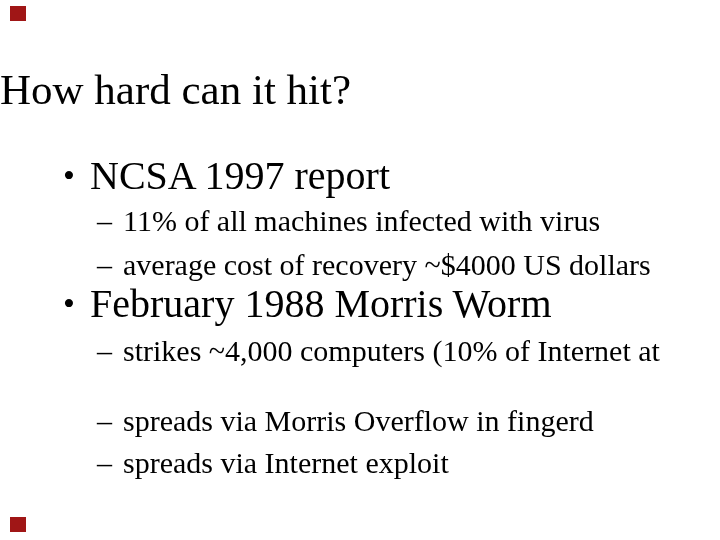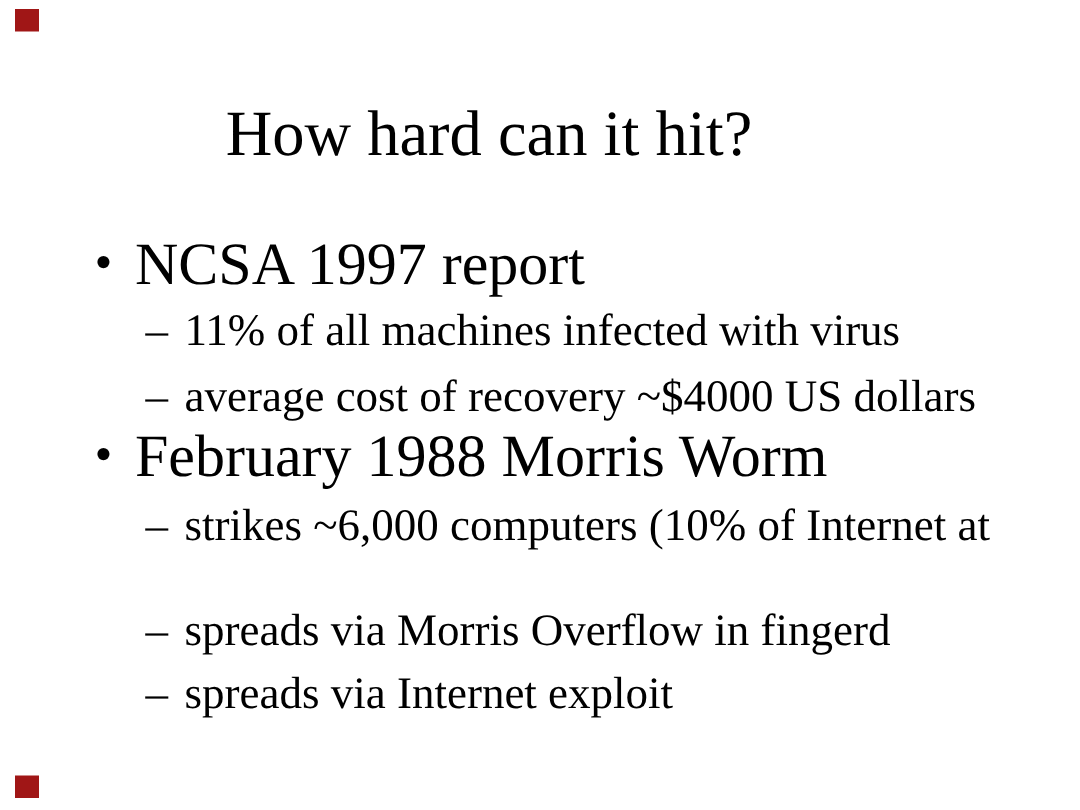--- a/index.html
+++ b/index.html
@@ -26,21 +26,20 @@
   .corner-mark.bottom { top: 517px; }
   .title {
     position: absolute;
     top: 68px;
     left: 0;
     width: 652px;
     margin: 0;
     font-size: 43px;
     font-weight: normal;
     line-height: 1;
-    text-align: center;
     white-space: nowrap;
   }
   .l1 {
     position: absolute;
     left: 63px;
     display: flex;
     font-size: 40px;
     line-height: 1;
     white-space: nowrap;
   }
@@ -94,21 +93,21 @@
   </div>
 
   <div class="l1" style="top:284px">
     <span class="glyph">•</span>
     <span class="text">February 1988 Morris Worm</span>
   </div>
 
   <div class="l2" style="top:336px">
     <span class="glyph">–</span>
     <div class="text">
-      <span class="line">strikes ~6,000 computers (10% of Internet at</span>
+      <span class="line">strikes ~4,000 computers (10% of Internet at</span>
     </div>
   </div>
 
   <div class="l2" style="top:406px">
     <span class="glyph">–</span>
     <div class="text">
       <span class="line">spreads via Morris Overflow in fingerd</span>
     </div>
   </div>
 

